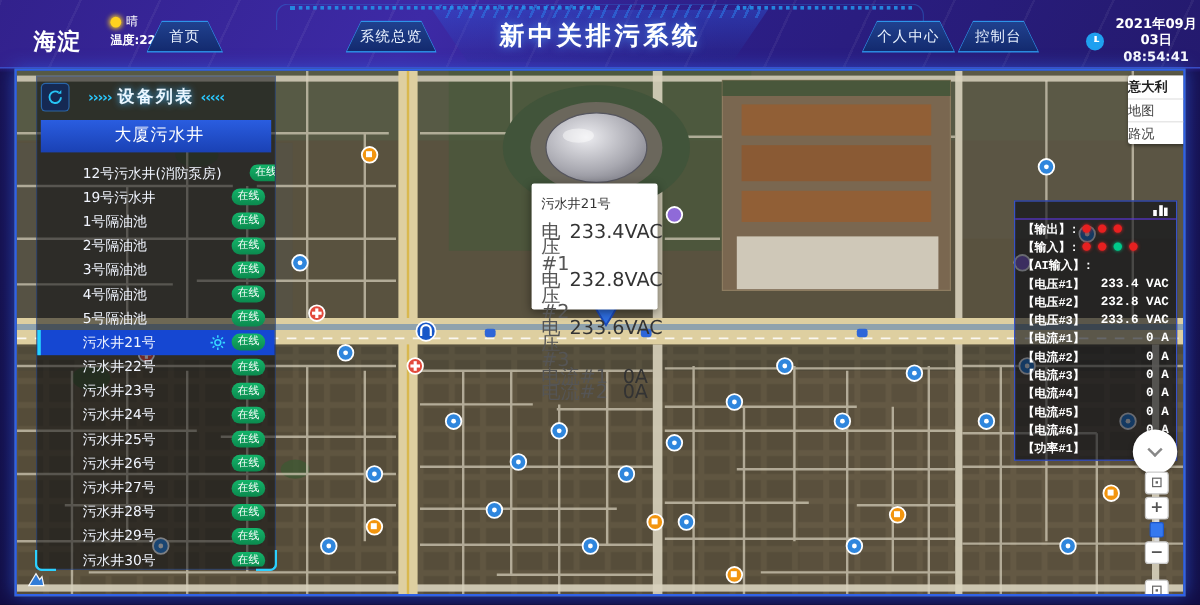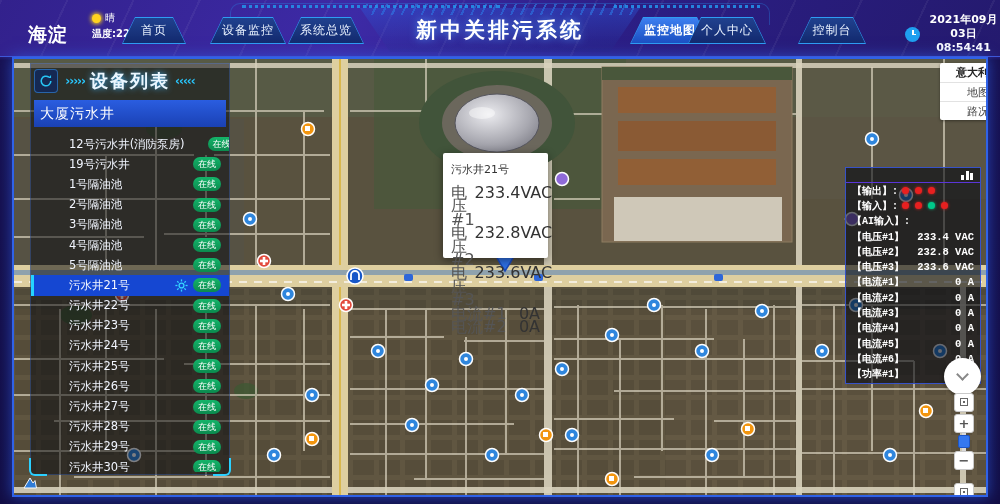--- a/index.html
+++ b/index.html
@@ -54,28 +54,28 @@
   .map-inner { position:absolute; inset:0; overflow:hidden; }
   .map-svg { position:absolute; left:0; top:0; width:972px; height:436px; }
 
   
   .sidebar { position:absolute; left:16px; top:4px; width:200px; height:412px;
     background:rgba(8,10,16,0.52); border:1px solid rgba(70,130,255,.28); }
   .sidebar:before, .sidebar:after { content:""; position:absolute; bottom:-2px; width:16px; height:16px; }
   .sidebar:before { left:-2px; border-left:2px solid #2bd0ff; border-bottom:2px solid #2bd0ff; border-bottom-left-radius:6px; }
   .sidebar:after { right:-2px; border-right:2px solid #2bd0ff; border-bottom:2px solid #2bd0ff; border-bottom-right-radius:6px; }
   .sb-header { position:relative; height:30px; display:flex; align-items:center; justify-content:center; gap:5px; padding-top:4px; }
-  .sb-title { color:#eaf6ff; font-size:18px; font-weight:bold; letter-spacing:2px; text-shadow:0 0 6px rgba(60,180,255,.9); }
+  .sb-title { color:#eaf6ff; font-size:14px; font-weight:bold; letter-spacing:2px; text-shadow:0 0 6px rgba(60,180,255,.9); }
   .arrows { color:#29c8ff; font-size:12px; font-weight:bold; letter-spacing:-1px; }
   .refresh-btn { position:absolute; left:3px; top:5px; width:24px; height:24px; border-radius:4px;
     background:rgba(18,40,90,.85); border:1px solid rgba(60,160,255,.5);
     display:flex; align-items:center; justify-content:center; cursor:pointer; }
   .sb-group { margin:6px 3px 4px 3px; height:27px; line-height:27px; padding-left:6px;
     background:linear-gradient(180deg,#2a5de0 0%,#1a41b4 100%);
-    color:#fff; font-size:14px; letter-spacing:1px; cursor:pointer; }
+    color:#fff; font-size:14px; letter-spacing:1px; cursor:pointer;text-align:center; }
   .sb-list { position:absolute; left:0; right:0; top:70px; bottom:2px; overflow:hidden; }
   .srow { position:relative; height:20.2px; display:flex; align-items:center; padding-left:38px; cursor:pointer;gap:23px; }
   .slabel { color:#f2f6ff; font-size:11.5px; white-space:nowrap; }
   .sright { margin-left:auto; display:flex; align-items:center; gap:5px; padding-right:8px; }
   .gear { display:none; }
   .srow.selected { background:#1547d2; border-left:3px solid #25d4ff; padding-left:35px; }
   .srow.selected .gear { display:block; }
   .badge { min-width:28px; height:14px; line-height:14px; text-align:center; padding:0 4px;
     background:linear-gradient(180deg,#14b46a,#0b8a4e); border-radius:8px;
     color:#fff; font-size:9px; }
@@ -98,21 +98,21 @@
   .rlabel { color:#fff; font-size:10px; font-weight:bold; white-space:nowrap; }
   .rvalue { margin-left:auto; color:#fff; font-size:10.5px; font-weight:bold; }
   .dots { display:flex; gap:6px; margin-left:4px; align-items:center; }
   .dot { width:7px; height:7px; border-radius:50%; }
   .dot-red { background:#e82020; box-shadow:0 0 3px #e82020; }
   .dot-green { background:#00c98a; box-shadow:0 0 3px #00c98a; }
 
   
   .layerctl { position:absolute; left:926px; top:4px; width:49px; background:#fff;
     border-radius:2px; box-shadow:0 1px 3px rgba(0,0,0,.4); overflow:hidden; }
-  .layerctl .cell { height:19px; line-height:19px; text-align:right; font-size:11px; color:#444;
+  .layerctl .cell { height:19px; line-height:19px; text-align:left; font-size:11px; color:#444;
     border-top:1px solid #e2e2e2; cursor:pointer; }
   .layerctl .cell.poi { font-weight:bold; color:#222; border-top:none; cursor:default; }
   .collapse-btn { position:absolute; left:930px; top:299px; width:37px; height:37px; border-radius:50%;
     background:#fff; box-shadow:0 1px 4px rgba(0,0,0,.4); display:flex; align-items:center; justify-content:center; cursor:pointer; }
   .chev { width:9px; height:9px; border-right:2px solid #888; border-bottom:2px solid #888;
     transform:rotate(45deg); margin-top:-4px; }
   .sq-btn { position:absolute; left:940px; width:20px; height:19px; background:#fff; border:1px solid #c9c9c9;
     border-radius:3px; color:#555; font-size:13px; font-weight:bold; text-align:center; line-height:17px; cursor:pointer; }
   .sq-pano { top:334px; } .sq-plus { top:355px; } .sq-minus { top:392px; } .sq-bottom { top:424px; font-size:9px; }
   .zoom-track { position:absolute; left:948px; top:374px; width:4px; height:18px; background:#d8d8d8; }
@@ -141,35 +141,29 @@
       <div class="wline1">
           <span class="sun-ic" data-interactable="false"></span>
         <span data-interactable="false">晴</span>
         </div>
       <div class="wline2" data-interactable="false">温度:22℃</div>
     </div>
 
     <div class="tbtn" style="left:122px;width:64px;" data-interactable="true">
       <div class="inner">首页</div>
       </div>
-    <div class="tbtn" style="left:210px;width:76px;" data-interactable="true">
-      <div class="inner">设备监控</div>
-      </div>
     <div class="tbtn" style="left:288px;width:76px;" data-interactable="true">
       <div class="inner">系统总览</div>
       </div>
 
     <div class="title-plaque" data-interactable="false">
       <div class="ttl" data-interactable="false">新中关排污系统</div>
     </div>
 
-    <div class="tbtn active" style="left:630px;width:80px;" data-interactable="true">
-      <div class="inner">监控地图</div>
-      </div>
-    <div class="tbtn" style="left:688px;width:78px;" data-interactable="true">
+    <div class="tbtn" style="left:718px;width:78px;" data-interactable="true">
       <div class="inner">个人中心</div>
       </div>
     <div class="tbtn" style="left:798px;width:68px;" data-interactable="true">
       <div class="inner">控制台</div>
       </div>
 
     <div class="clock-wrap" data-interactable="false">
       <span class="clock-ic" data-interactable="false"></span>
       <div class="dt">
         <div data-interactable="false">2021年09月03日</div>

